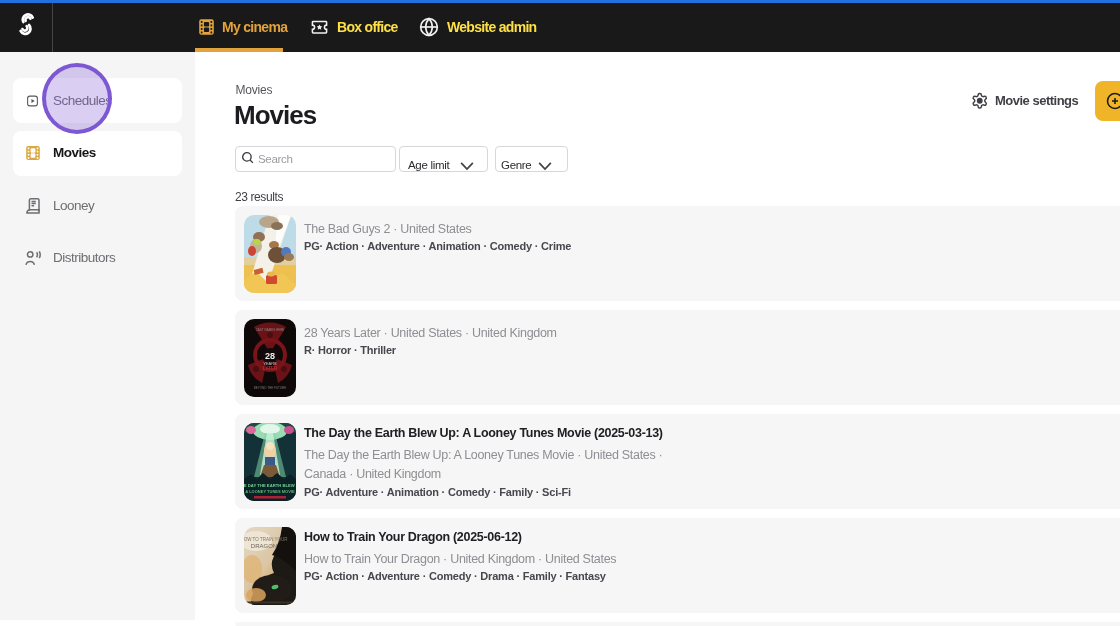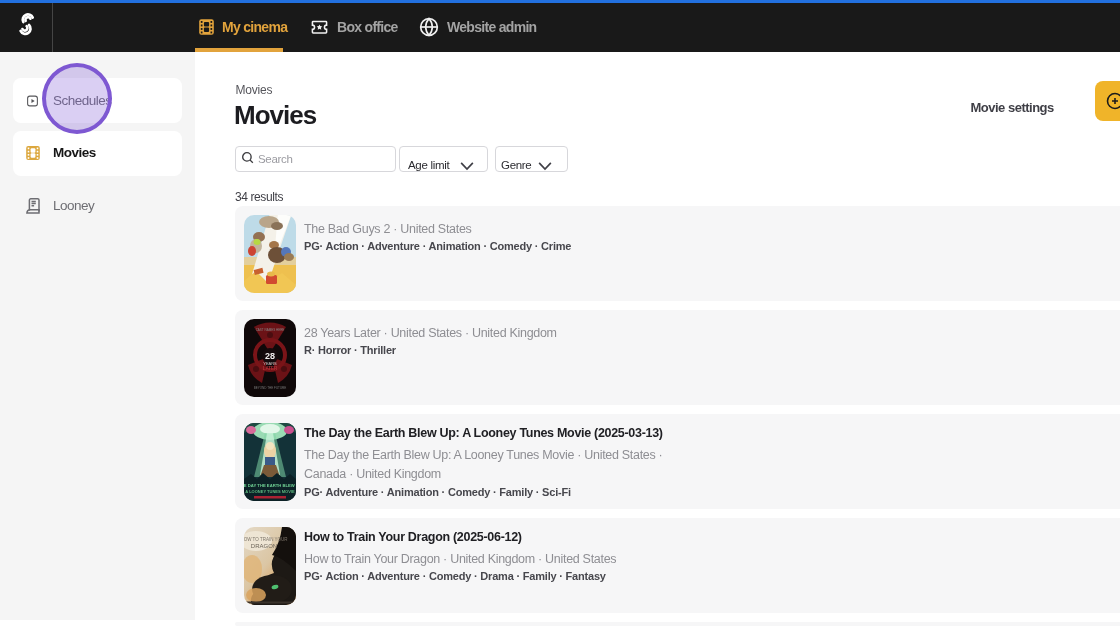--- a/index.html
+++ b/index.html
@@ -4,33 +4,33 @@
 <style>
 * { margin:0; padding:0; box-sizing:border-box; }
 html,body { width:1120px; height:626px; overflow:hidden; font-family:"Liberation Sans",sans-serif; background:#fff; }
 #page { position:relative; width:1120px; height:626px; overflow:hidden; }
 .header { position:absolute; top:0; left:0; width:1120px; height:52px; background:#191919; }
 .topblue { position:absolute; top:0; left:0; width:1120px; height:3px; background:#2270df; z-index:3; }
 .hdivider { position:absolute; top:3px; left:52px; width:1px; height:49px; background:#454545; }
 .logo { position:absolute; top:10px; left:15.5px; }
 .nav-under { position:absolute; top:48px; left:195px; width:88px; height:4px; background:#e2a33c; }
 .nico { position:absolute; }
-.ntxt { position:absolute; font-size:14px; font-weight:700; letter-spacing:-0.7px; color:#a3a3a3; line-height:16px; }
+.ntxt { position:absolute; font-size:14px; font-weight:700; letter-spacing:-0.7px; color:#fde047; line-height:16px; }
 .ntxt.act { color:#e2a33c; }
 .sidebar { position:absolute; top:52px; left:0; width:195px; height:568px; background:#f5f5f5; }
 .sitem { position:absolute; left:13px; width:169px; height:45px; border-radius:8px; font-size:13.5px; letter-spacing:-0.5px; color:#6e6e73; }
 .sitem svg { position:absolute; top:50%; transform:translateY(-50%); left:13px; }
 .sitem span { position:absolute; left:40px; top:50%; transform:translateY(-50%); line-height:16px; }
 .sitem.card { background:#fff; }
 .sitem.active { font-weight:700; color:#161616; }
 .pcircle { position:absolute; left:42px; top:11px; width:70px; height:71px; border-radius:50%; background:rgba(118,78,210,0.27); border:4.5px solid #7e58d2; z-index:5; }
 .main { position:absolute; top:52px; left:195px; width:925px; height:574px; background:#fff; overflow:hidden; }
 .crumb { position:absolute; top:30.5px; left:40.5px; font-size:12px; letter-spacing:-0.2px; line-height:15px; color:#56565c; }
 .h1 { position:absolute; top:47px; left:39px; font-size:26px; font-weight:700; letter-spacing:-1px; line-height:32px; color:#1c1c20; }
-.msettings { position:absolute; top:39px; left:775.5px; height:18px; display:flex; align-items:center; gap:7px; font-size:13px; font-weight:700; letter-spacing:-0.5px; color:#3f3f46;flex-direction:column; }
+.msettings { position:absolute; top:39px; left:775.5px; height:18px; display:flex; align-items:center; gap:7px; font-size:13px; font-weight:700; letter-spacing:-0.5px; color:#3f3f46; }
 .addbtn { position:absolute; top:28.5px; left:900px; width:130px; height:40px; border-radius:8px; background:#f0b429; }
 .searchbox { position:absolute; top:94px; left:40px; width:161px; height:26px; border:1px solid #d7d7db; border-radius:4px; background:#fff; display:flex; align-items:center; padding-left:4.5px; gap:4px; }
 .searchbox .ph { color:#9b9ba1; font-size:11.5px; letter-spacing:-0.3px; }
 .selbox { position:absolute; top:94px; height:26px; border:1px solid #d7d7db; border-radius:4px; background:#fff; display:flex; align-items:flex-end; justify-content:space-between; font-size:11.5px; letter-spacing:-0.3px; color:#2b2b30; }
 .results { position:absolute; top:137.5px; left:40px; font-size:12px; letter-spacing:-0.4px; line-height:15px; color:#3f3f46; }
 .cards { position:absolute; top:154px; left:40px; width:1000px; }
 .mcard { width:1000px; min-height:95px; background:#f6f6f7; border-radius:8px; margin-bottom:9px; display:flex; padding:9px 8px 8px 9px; }
 .poster { width:52px; height:78px; border-radius:10px; flex:none; overflow:hidden; position:relative; }
 .ctext { margin-left:8px; width:372px; padding-top:1.2px; }
 .ctitle { font-size:12.5px; font-weight:700; letter-spacing:-0.3px; color:#202024; line-height:18px; }
@@ -109,20 +109,29 @@
     <span>Movies</span>
   </div>
   <div class="sitem" style="top:131px;">
     <svg style="left:12.5px;" width="14.5" height="16" viewBox="0 0 14.5 16" fill="none" stroke="#6e6e73" stroke-width="1.5">
       <path d="M3.4 12.5 V2.1 a1.3 1.3 0 0 1 1.3 -1.3 h7 a1.3 1.3 0 0 1 1.3 1.3 V13.5"></path>
       <path d="M5.5 3.4 h4.3 M5.5 5.6 h4.3 M5.5 7.8 h2.6"></path>
       <path d="M0.9 15 a3.4 3.4 0 0 1 3.4 -3.2 h8.7 V15 Z"></path>
     </svg>
     <span>Looney</span>
   </div>
+  <div class="sitem" style="top:183.5px;">
+    <svg style="left:12px;" width="17.5" height="15" viewBox="0 0 17.5 15" fill="none" stroke="#6e6e73" stroke-width="1.5">
+      <circle cx="5.2" cy="3.9" r="2.7"></circle>
+      <path d="M1 14.4 a4.3 4.3 0 0 1 8.4 0"></path>
+      <path d="M11.6 1.7 a4.4 4.4 0 0 1 0 5"></path>
+      <path d="M14.3 0.8 a7.2 7.2 0 0 1 0 6.8"></path>
+    </svg>
+    <span>Distributors</span>
+  </div>
   <div class="pcircle"></div>
 </div>
 
 <div class="main">
   <div class="crumb">Movies</div>
   <div class="h1">Movies</div>
   <div class="msettings">
     <svg style="margin-top:2px;" width="17.5" height="17.5" viewBox="0 0 24 24" fill="none" stroke="#3f3f46" stroke-width="2">
       <circle cx="12" cy="12" r="3" fill="#3f3f46"></circle>
       <path d="M12.22 2h-.44a2 2 0 0 0-2 2v.18a2 2 0 0 1-1 1.73l-.43.25a2 2 0 0 1-2 0l-.15-.08a2 2 0 0 0-2.73.73l-.22.38a2 2 0 0 0 .73 2.73l.15.1a2 2 0 0 1 1 1.72v.51a2 2 0 0 1-1 1.74l-.15.09a2 2 0 0 0-.73 2.73l.22.38a2 2 0 0 0 2.73.73l.15-.08a2 2 0 0 1 2 0l.43.25a2 2 0 0 1 1 1.73V20a2 2 0 0 0 2 2h.44a2 2 0 0 0 2-2v-.18a2 2 0 0 1 1-1.73l.43-.25a2 2 0 0 1 2 0l.15.08a2 2 0 0 0 2.73-.73l.22-.39a2 2 0 0 0-.73-2.73l-.15-.08a2 2 0 0 1-1-1.74v-.5a2 2 0 0 1 1-1.74l.15-.09a2 2 0 0 0 .73-2.73l-.22-.38a2 2 0 0 0-2.73-.73l-.15.08a2 2 0 0 1-2 0l-.43-.25a2 2 0 0 1-1-1.73V4a2 2 0 0 0-2-2z"></path>
@@ -147,21 +156,21 @@
     <svg style="margin-top:2.5px;" width="14" height="9" viewBox="0 0 12 8" fill="none" stroke="#3f3f46" stroke-width="1.5">
           <path d="M0.8 0.8l5.2 5.4 5.2-5.4"></path>
         </svg>
   </div>
   <div class="selbox" style="left:299.5px;width:73px;padding:0 15px 0 5.5px;">
     <span>Genre</span>
     <svg style="margin-top:2.5px;" width="14" height="9" viewBox="0 0 12 8" fill="none" stroke="#3f3f46" stroke-width="1.5">
           <path d="M0.8 0.8l5.2 5.4 5.2-5.4"></path>
         </svg>
   </div>
-  <div class="results">34 results</div>
+  <div class="results">23 results</div>
   <div class="cards">
     <div class="mcard">
       <div class="poster">
             <svg width="52" height="78" viewBox="0 0 52 78">
 <rect width="52" height="78" fill="#bedbe8"></rect>
 <rect y="48" width="52" height="30" fill="#eec04f"></rect>
 <rect y="42" width="52" height="8" fill="#e3cf9d"></rect>
 <path d="M26 -2 L48 -2 L20 80 L2 80 Z" fill="#f4f1e9"></path>
 <path d="M34 -2 L48 -2 L30 44 Z" fill="#fdfdfb"></path>
 <ellipse cx="25" cy="7" rx="10" ry="6" fill="#b9a58a"></ellipse>

